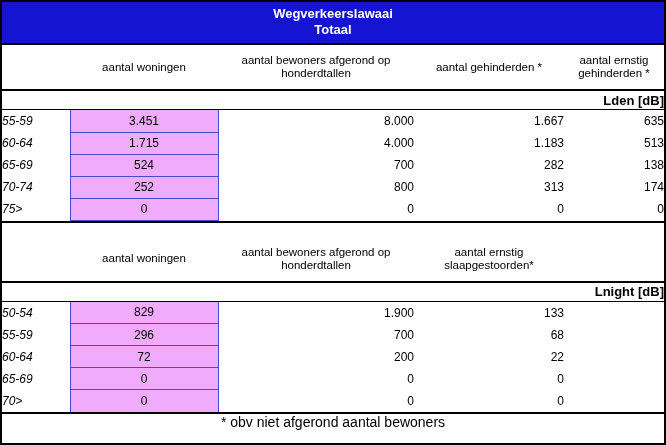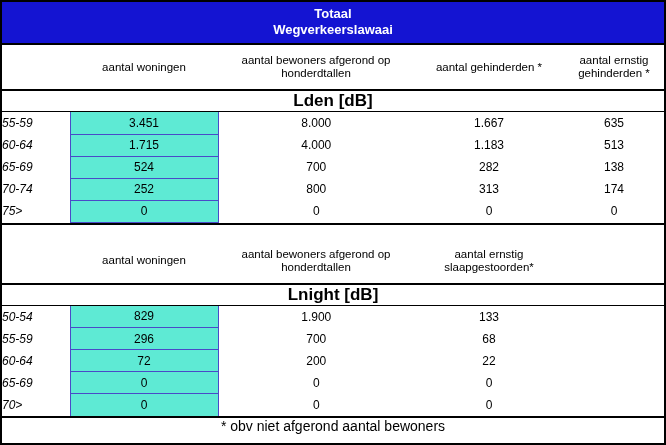--- a/index.html
+++ b/index.html
@@ -58,44 +58,44 @@
     line-height: 13px;
     padding: 4px 4px 3px 4px;
     vertical-align: bottom;
     height: 44px;
   }
   .hdr-row td {
     border-bottom: 2px solid #000000;
   }
   .section-label {
     font-weight: bold;
-    font-size: 17px;
-    text-align: center;
+    font-size: 13px;
+    text-align: right;
     padding: 3px 0 3px 6px;
   }
   .section-row td {
     border-bottom: 1px solid #000000;
     height: 18px;
   }
   .cat-cell {
     text-align: left;
     padding-left: 6px;
     font-size: 12px;
     height: 22px;
     font-style: italic;
   }
   .val-cell {
-    text-align: center;
+    text-align: right;
     font-size: 12px;
   }
   .boxed {
     border: 1px solid #4a4ac8;
     text-align: center;
     font-size: 12px;
-    background: #5eead4;
+    background: #f0abfc;
   }
   .boxed-first { border-top: 1px solid #4a4ac8; }
 
   .rule-heavy td {
     border-bottom: 2px solid #000000;
     height: 0;
     padding: 0;
   }
   .spacer-row td {
     height: 14px;
@@ -107,22 +107,22 @@
     border-top: 2px solid #000000;
   }
   .nb { border: none; }
 </style>
 </head>
 <body>
 
 <div class="sheet">
 
   <div class="title-banner">
+    <div>Wegverkeerslawaai</div>
     <div>Totaal</div>
-    <div>Wegverkeerslawaai</div>
   </div>
 
   <table class="grid">
     <colgroup>
       <col class="col-cat">
         <col class="col-won">
         <col class="col-c3">
         <col class="col-c4">
         <col class="col-c5">
     </colgroup>

